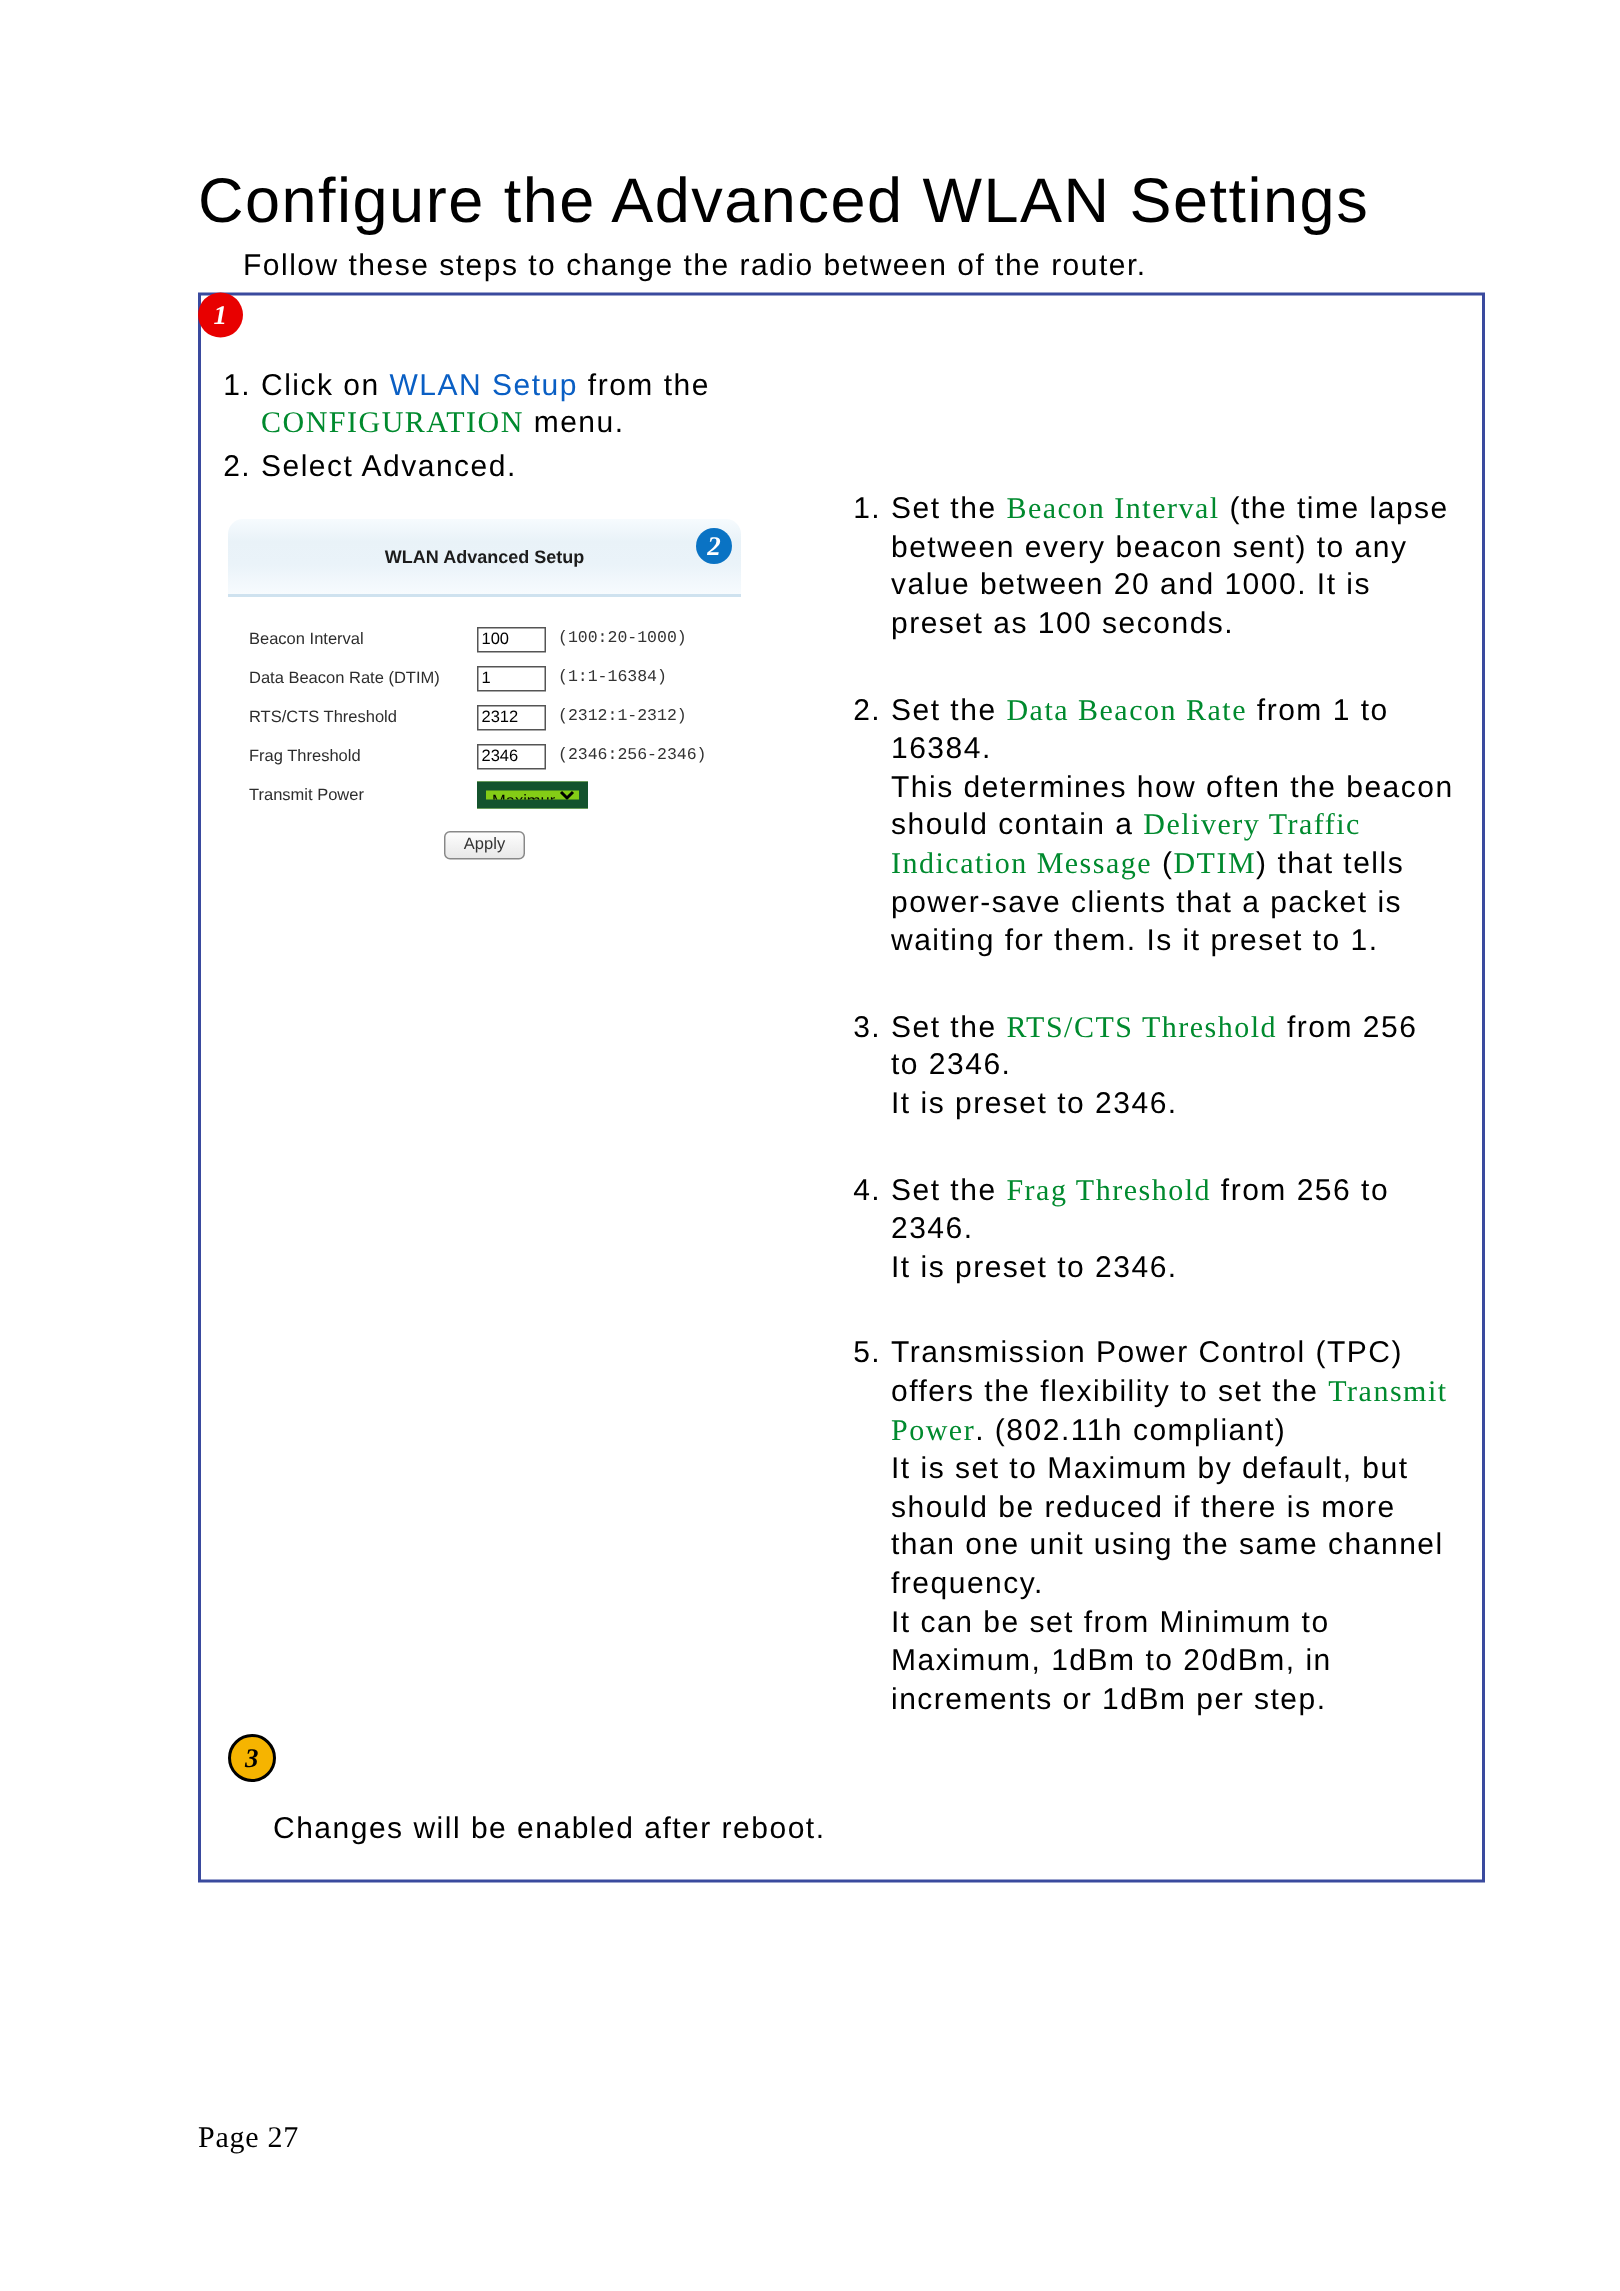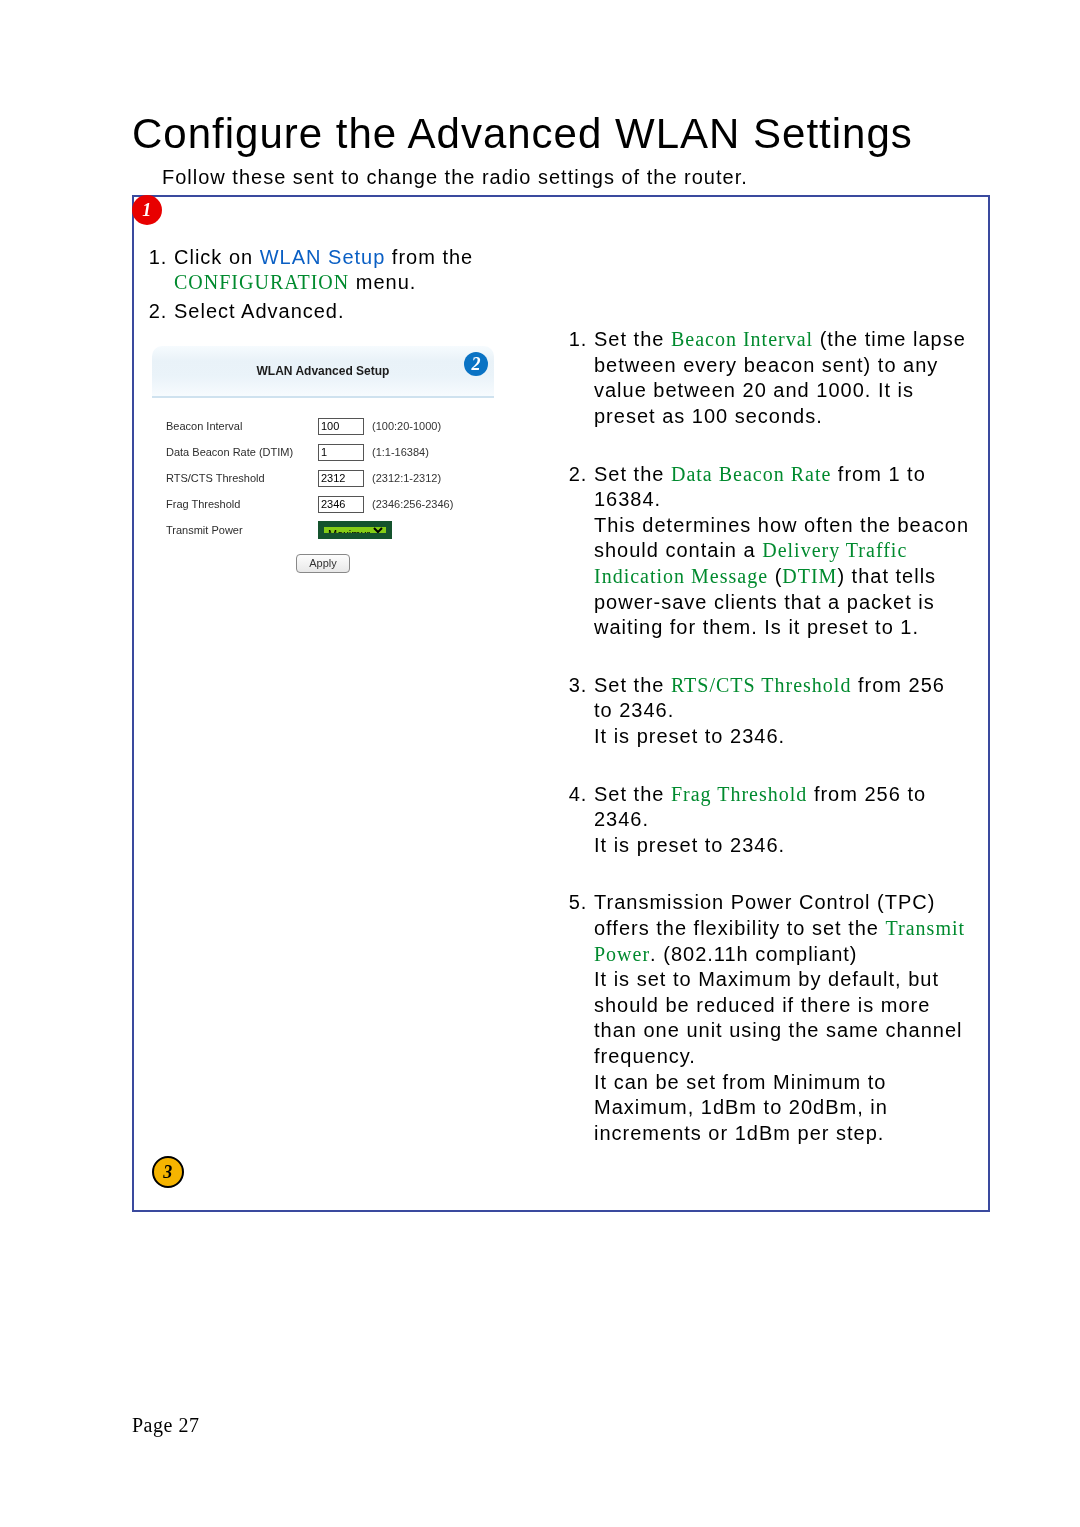--- a/index.html
+++ b/index.html
@@ -130,21 +130,21 @@
   .row input.txt {
     width: 46px;
     height: 17px;
     border: 1px solid #555;
     font-family: inherit;
     font-size: 11px;
     padding: 1px 2px;
     box-sizing: border-box;
   }
   .row .hint {
-    font-family: Liberation Sans, sans-serif;
+    font-family: Liberation Mono, monospace;
     font-size: 11px;
     margin-left: 8px;
     color: #333;
   }
   .row select {
     width: 74px;
     height: 18px;
     font-family: inherit;
     font-size: 11px;
     border: 6px solid #14532d;
@@ -188,21 +188,21 @@
     bottom: 90px;
     font-family: "Times New Roman", serif;
     font-size: 20px;
   }
 </style>
 </head>
 <body>
 
 <div class="page">
   <h1 class="title">Configure the Advanced WLAN Settings</h1>
-  <p class="intro">Follow these sent to change the radio settings of the router.</p>
+  <p class="intro">Follow these steps to change the radio between of the router.</p>
 
   <div class="frame">
     <span class="badge badge1">1</span>
 
     <div class="cols">
 
       <div class="col-left">
         <ol class="steps">
           <li>
             <span>Click on </span><span class="link">WLAN Setup</span><span> from the </span><span class="green">CONFIGURATION</span><span> menu.</span>
@@ -271,17 +271,18 @@
             <span>Transmission Power Control (TPC) offers the flexibility to set the </span><span class="green">Transmit Power</span><span>. (802.11h compliant)</span><br>
             <span>It is set to Maximum by default, but should be reduced if there is more than one unit using the same channel frequency.</span><br>
             <span>It can be set from Minimum to Maximum, 1dBm to 20dBm, in increments or 1dBm per step.</span>
           </li>
         </ol>
       </div>
     </div>
 
     <div class="step3">
       <span class="badge badge3">3</span>
+      <div class="note">Changes will be enabled after reboot.</div>
     </div>
   </div>
 </div>
 
 <div class="pagefoot">Page 27</div>
 
 </body></html>

